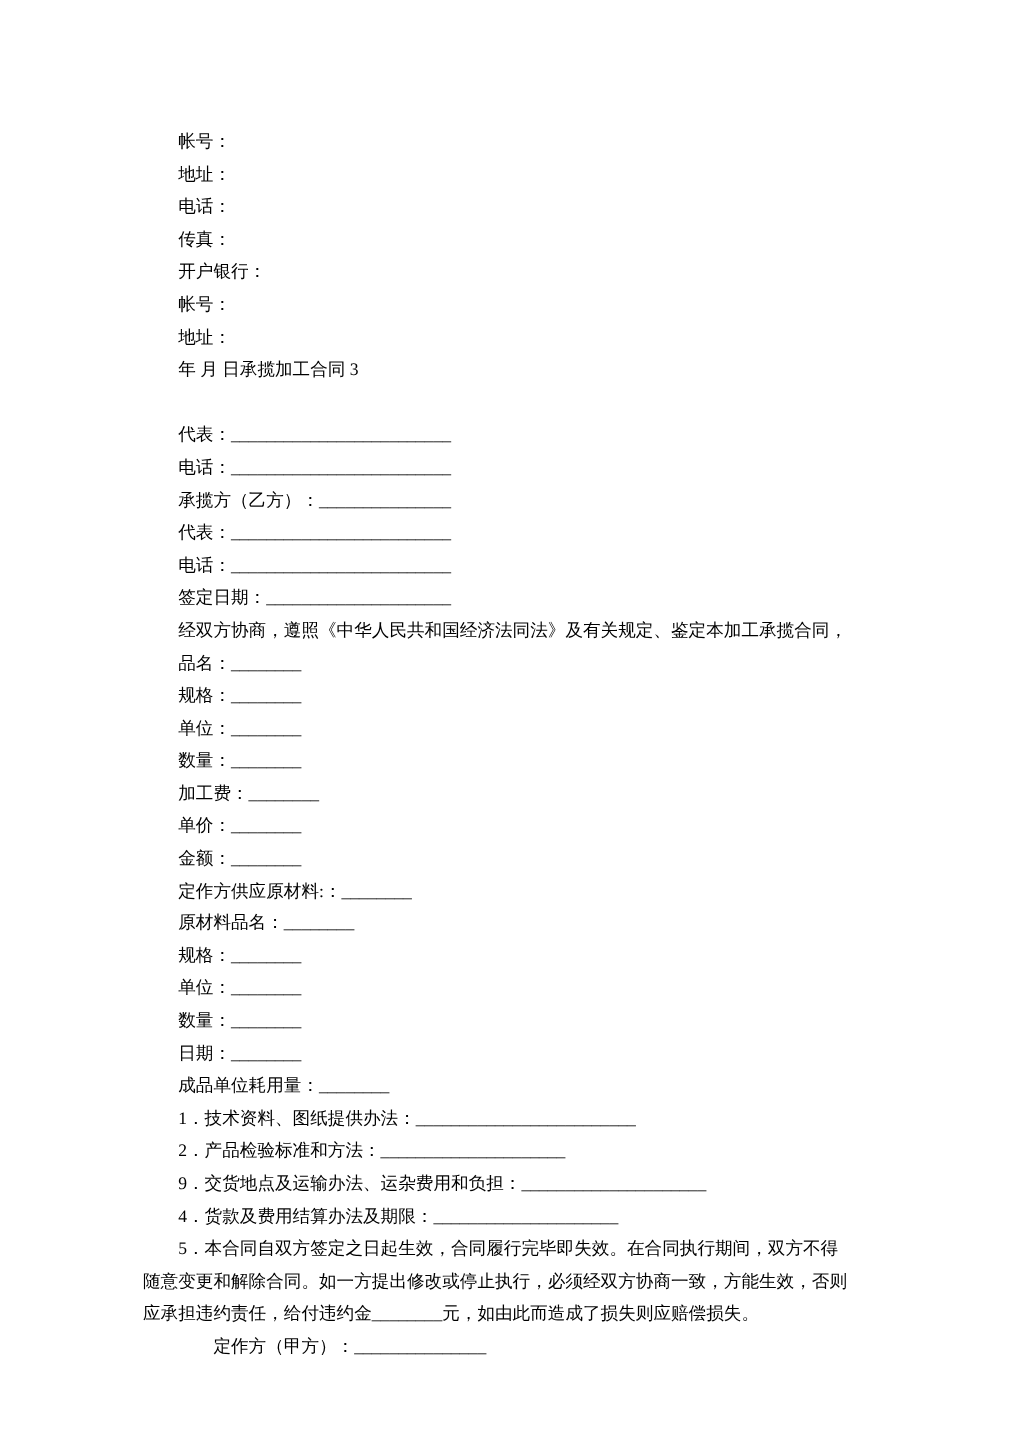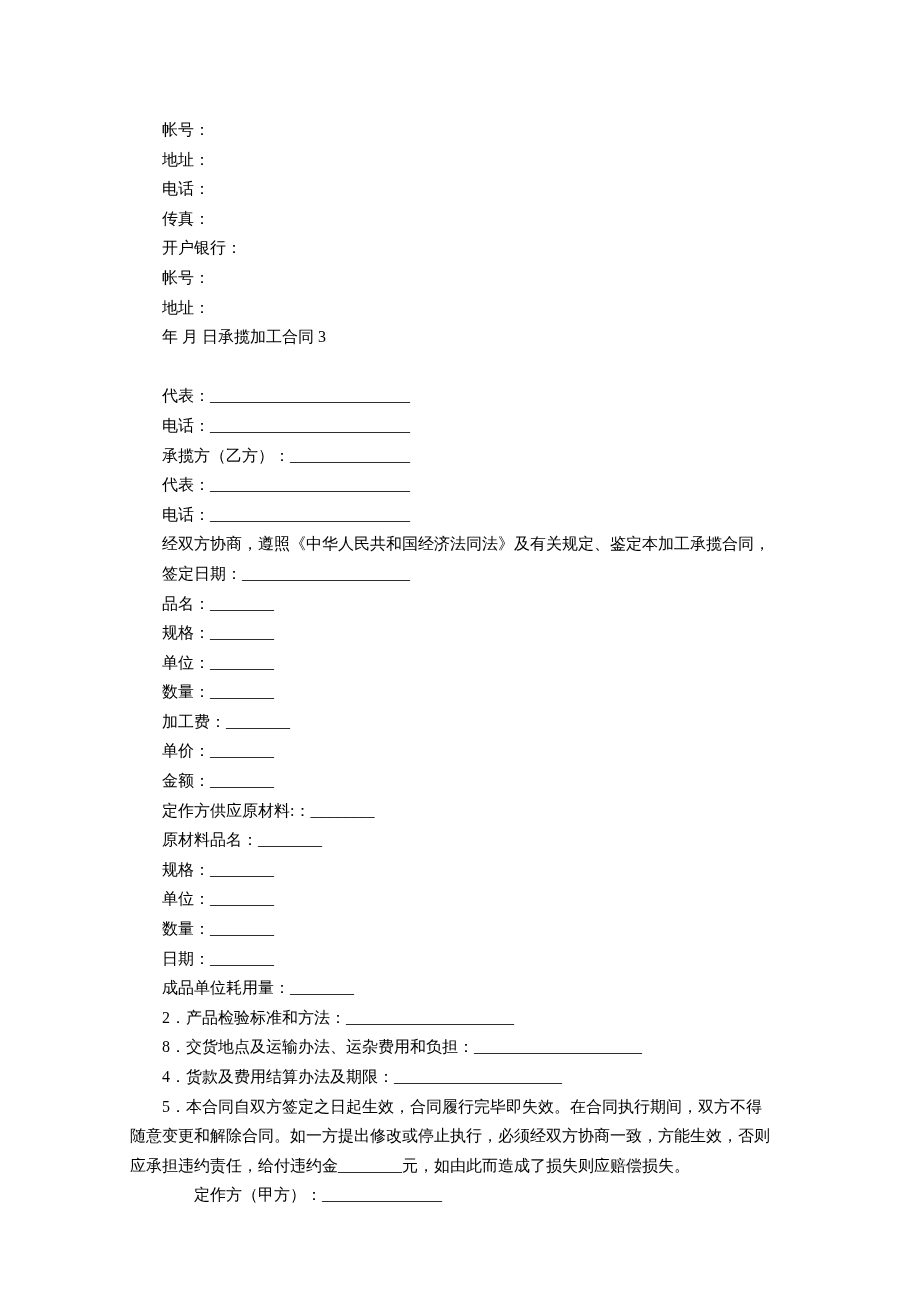--- a/index.html
+++ b/index.html
@@ -35,36 +35,37 @@
     <div class="line">开户银行：</div>
     <div class="line">帐号：</div>
     <div class="line">地址：</div>
     <div class="line">年  月  日承揽加工合同 3</div>
     <div class="line">&nbsp;</div>
     <div class="line">代表：_________________________</div>
     <div class="line">电话：_________________________</div>
     <div class="line">承揽方（乙方）：_______________</div>
     <div class="line">代表：_________________________</div>
     <div class="line">电话：_________________________</div>
+    <div class="line">签定日期：_____________________</div>
     <div class="line">经双方协商，遵照《中华人民共和国经济法同法》及有关规定、鉴定本加工承揽合同，</div>
-    <div class="line">签定日期：_____________________</div>
     <div class="line">品名：________</div>
     <div class="line">规格：________</div>
     <div class="line">单位：________</div>
     <div class="line">数量：________</div>
     <div class="line">加工费：________</div>
     <div class="line">单价：________</div>
     <div class="line">金额：________</div>
     <div class="line">定作方供应原材料:：________</div>
     <div class="line">原材料品名：________</div>
     <div class="line">规格：________</div>
     <div class="line">单位：________</div>
     <div class="line">数量：________</div>
     <div class="line">日期：________</div>
     <div class="line">成品单位耗用量：________</div>
+    <div class="line">1．技术资料、图纸提供办法：_________________________</div>
     <div class="line">2．产品检验标准和方法：_____________________</div>
-    <div class="line">8．交货地点及运输办法、运杂费用和负担：_____________________</div>
+    <div class="line">9．交货地点及运输办法、运杂费用和负担：_____________________</div>
     <div class="line">4．货款及费用结算办法及期限：_____________________</div>
     <div class="line">5．本合同自双方签定之日起生效，合同履行完毕即失效。在合同执行期间，双方不得</div>
     <div class="line wrap">随意变更和解除合同。如一方提出修改或停止执行，必须经双方协商一致，方能生效，否则</div>
     <div class="line wrap">应承担违约责任，给付违约金________元，如由此而造成了损失则应赔偿损失。</div>
     <div class="line">　　定作方（甲方）：_______________</div>
   </div>
 
 </body></html>

